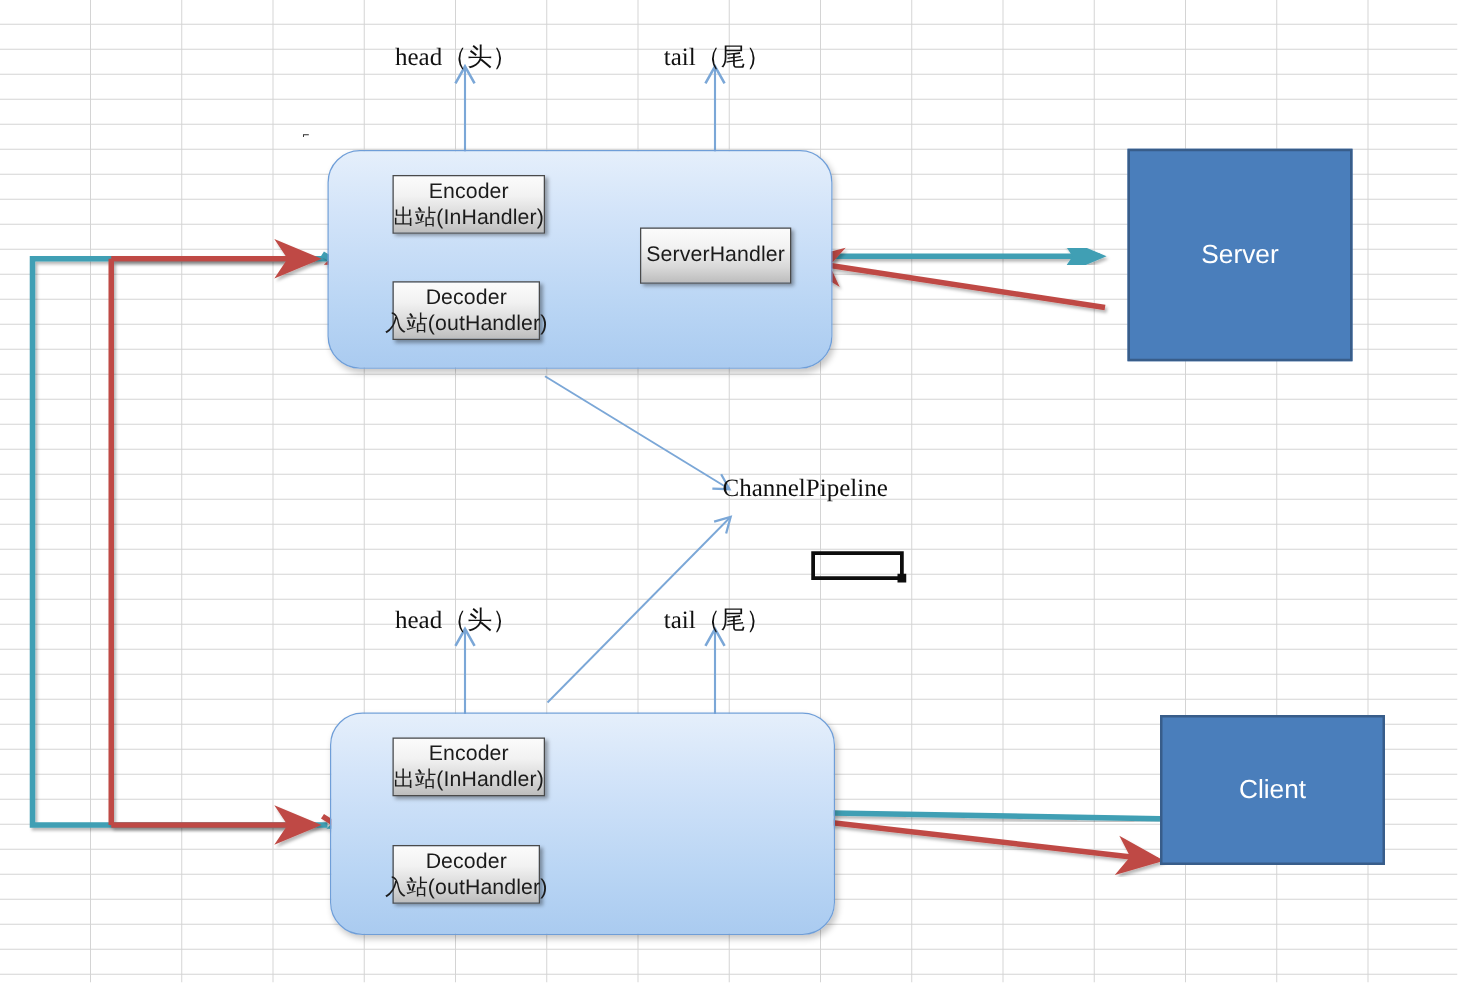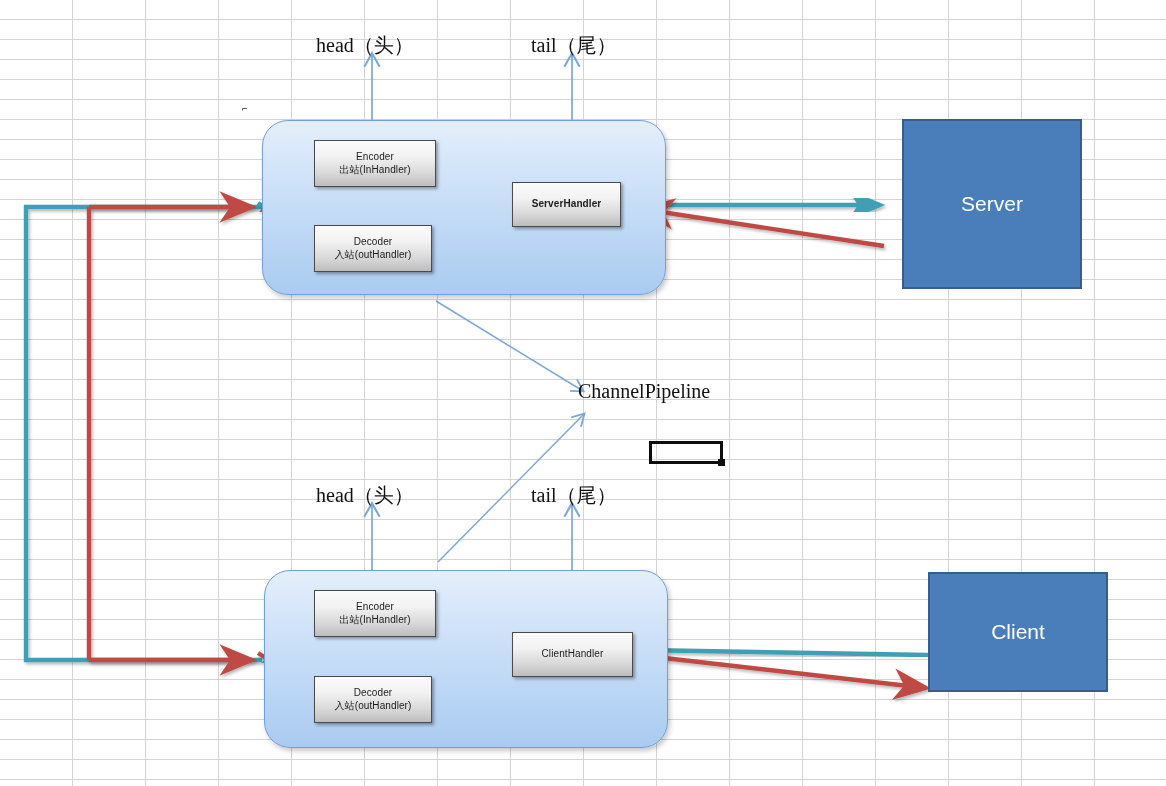--- a/index.html
+++ b/index.html
@@ -45,21 +45,21 @@
     box-sizing: border-box;
     border: 1px solid #4a4a4a;
     background: linear-gradient(to bottom, #fbfbfb 0%, #f2f2f2 35%, #d8d8d8 72%, #bdbdbd 100%);
     box-shadow: 2px 2px 3px rgba(0,0,0,0.35);
     color: #1b1b1b;
     display: flex;
     flex-direction: column;
     align-items: center;
     justify-content: center;
     line-height: 1.22;
-    font-size: 10px;
+    font-size: 17px;
     letter-spacing: 0.1px;
     text-align: center;
   }
   .grey-box .ln { white-space: nowrap; }
 
   
   .blue-box {
     position: absolute;
     box-sizing: border-box;
     background: #4a7ebb;
@@ -218,39 +218,36 @@
   <div class="grey-box" style="left:314px; top:140px; width:122px; height:47px;">
     <span class="ln">Encoder</span>
     <span class="ln">出站(InHandler)</span>
   </div>
 
   <div class="grey-box" style="left:314px; top:225px; width:118px; height:47px;">
     <span class="ln">Decoder</span>
     <span class="ln">入站(outHandler)</span>
   </div>
 
-  <div class="grey-box" style="left:512px; top:182px; width:109px; height:45px;font-weight:bold;">
+  <div class="grey-box" style="left:512px; top:182px; width:121px; height:45px;">
     <span class="ln">ServerHandler</span>
   </div>
 
   <div class="pipeline-box" style="left:264px; top:570px; width:404px; height:178px;"></div>
 
   <div class="grey-box" style="left:314px; top:590px; width:122px; height:47px;">
     <span class="ln">Encoder</span>
     <span class="ln">出站(InHandler)</span>
   </div>
 
   <div class="grey-box" style="left:314px; top:676px; width:118px; height:47px;">
     <span class="ln">Decoder</span>
     <span class="ln">入站(outHandler)</span>
   </div>
 
-  <div class="grey-box" style="left:512px; top:632px; width:121px; height:45px;">
-    <span class="ln">ClientHandler</span>
-  </div>
 
   <div class="blue-box" style="left:884px; top:119px; width:180px; height:170px;margin-left:18px;">
     <span>Server</span>
   </div>
 
   <div class="blue-box" style="left:928px; top:572px; width:180px; height:120px;">
     <span>Client</span>
   </div>
 
   <div class="mono-label" style="left:316px; top:32px;">head（头）</div>

